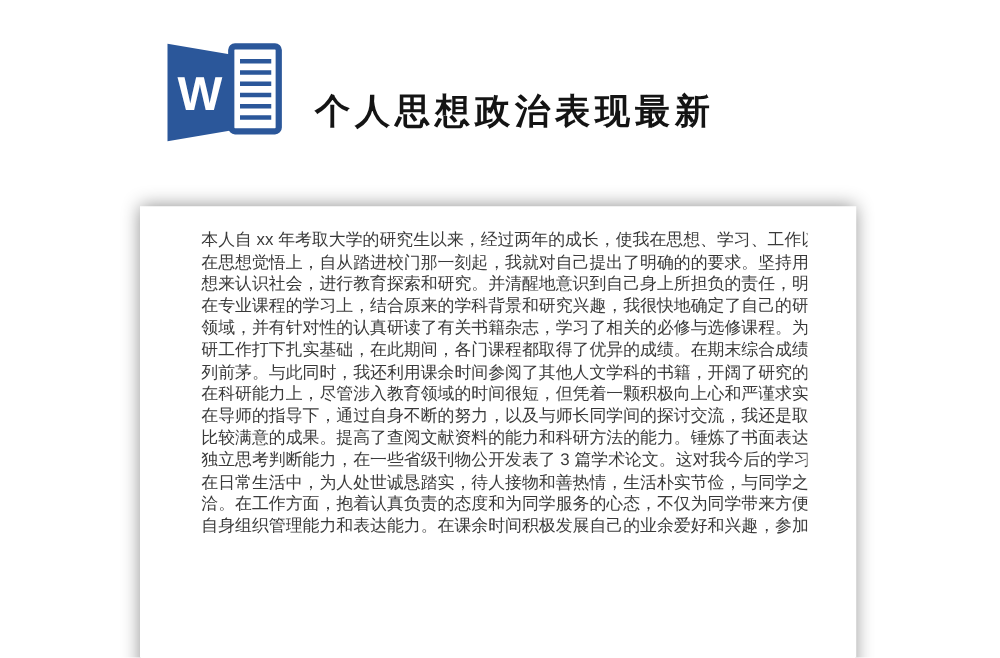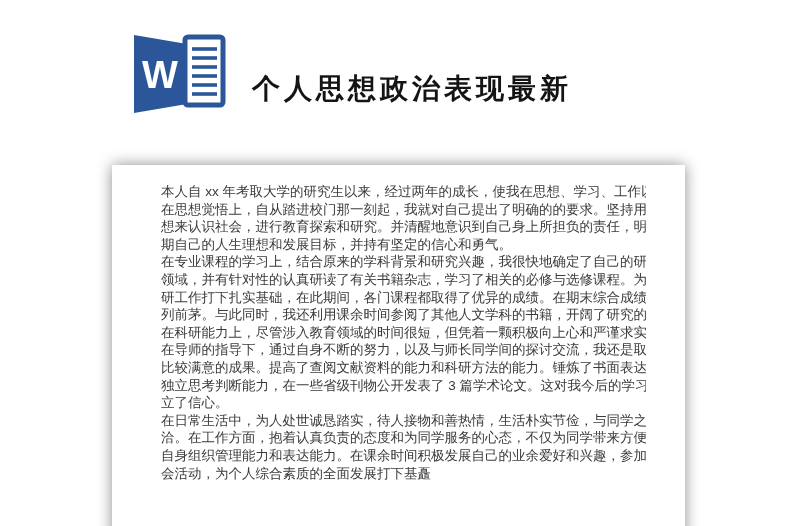--- a/index.html
+++ b/index.html
@@ -58,35 +58,32 @@
 </div>
 
 <div class="document-page">
   <div class="document-text">
       <div class="doc-para">
         <div class="doc-line">本人自 xx 年考取大学的研究生以来，经过两年的成长，使我在思想、学习、工作以及生活</div>
       </div>
       <div class="doc-para">
         <div class="doc-line">在思想觉悟上，自从踏进校门那一刻起，我就对自己提出了明确的的要求。坚持用科学的思</div>
         <div class="doc-line">想来认识社会，进行教育探索和研究。并清醒地意识到自己身上所担负的责任，明确了新时</div>
-        <div class="doc-line">期自己的人生理想和发展目标，并持有坚定的信心和勇气。</div>
       </div>
       <div class="doc-para">
         <div class="doc-line">在专业课程的学习上，结合原来的学科背景和研究兴趣，我很快地确定了自己的研究方向和</div>
         <div class="doc-line">领域，并有针对性的认真研读了有关书籍杂志，学习了相关的必修与选修课程。为自己的科</div>
         <div class="doc-line">研工作打下扎实基础，在此期间，各门课程都取得了优异的成绩。在期末综合成绩排名中名</div>
         <div class="doc-line">列前茅。与此同时，我还利用课余时间参阅了其他人文学科的书籍，开阔了研究的视野，弥</div>
       </div>
       <div class="doc-para">
         <div class="doc-line">在科研能力上，尽管涉入教育领域的时间很短，但凭着一颗积极向上心和严谨求实的态度。</div>
         <div class="doc-line">在导师的指导下，通过自身不断的努力，以及与师长同学间的探讨交流，我还是取得了一些</div>
         <div class="doc-line">比较满意的成果。提高了查阅文献资料的能力和科研方法的能力。锤炼了书面表达的能力和</div>
         <div class="doc-line">独立思考判断能力，在一些省级刊物公开发表了 3 篇学术论文。这对我今后的学习和科研树</div>
-        <div class="doc-line">立了信心。</div>
       </div>
       <div class="doc-para">
         <div class="doc-line">在日常生活中，为人处世诚恳踏实，待人接物和善热情，生活朴实节俭，与同学之间关系融</div>
         <div class="doc-line">洽。在工作方面，抱着认真负责的态度和为同学服务的心态，不仅为同学带来方便也提高了</div>
         <div class="doc-line">自身组织管理能力和表达能力。在课余时间积极发展自己的业余爱好和兴趣，参加了不少社</div>
-        <div class="doc-line">会活动，为个人综合素质的全面发展打下基矗</div>
       </div>
     </div>
 </div>
 
 </body></html>

